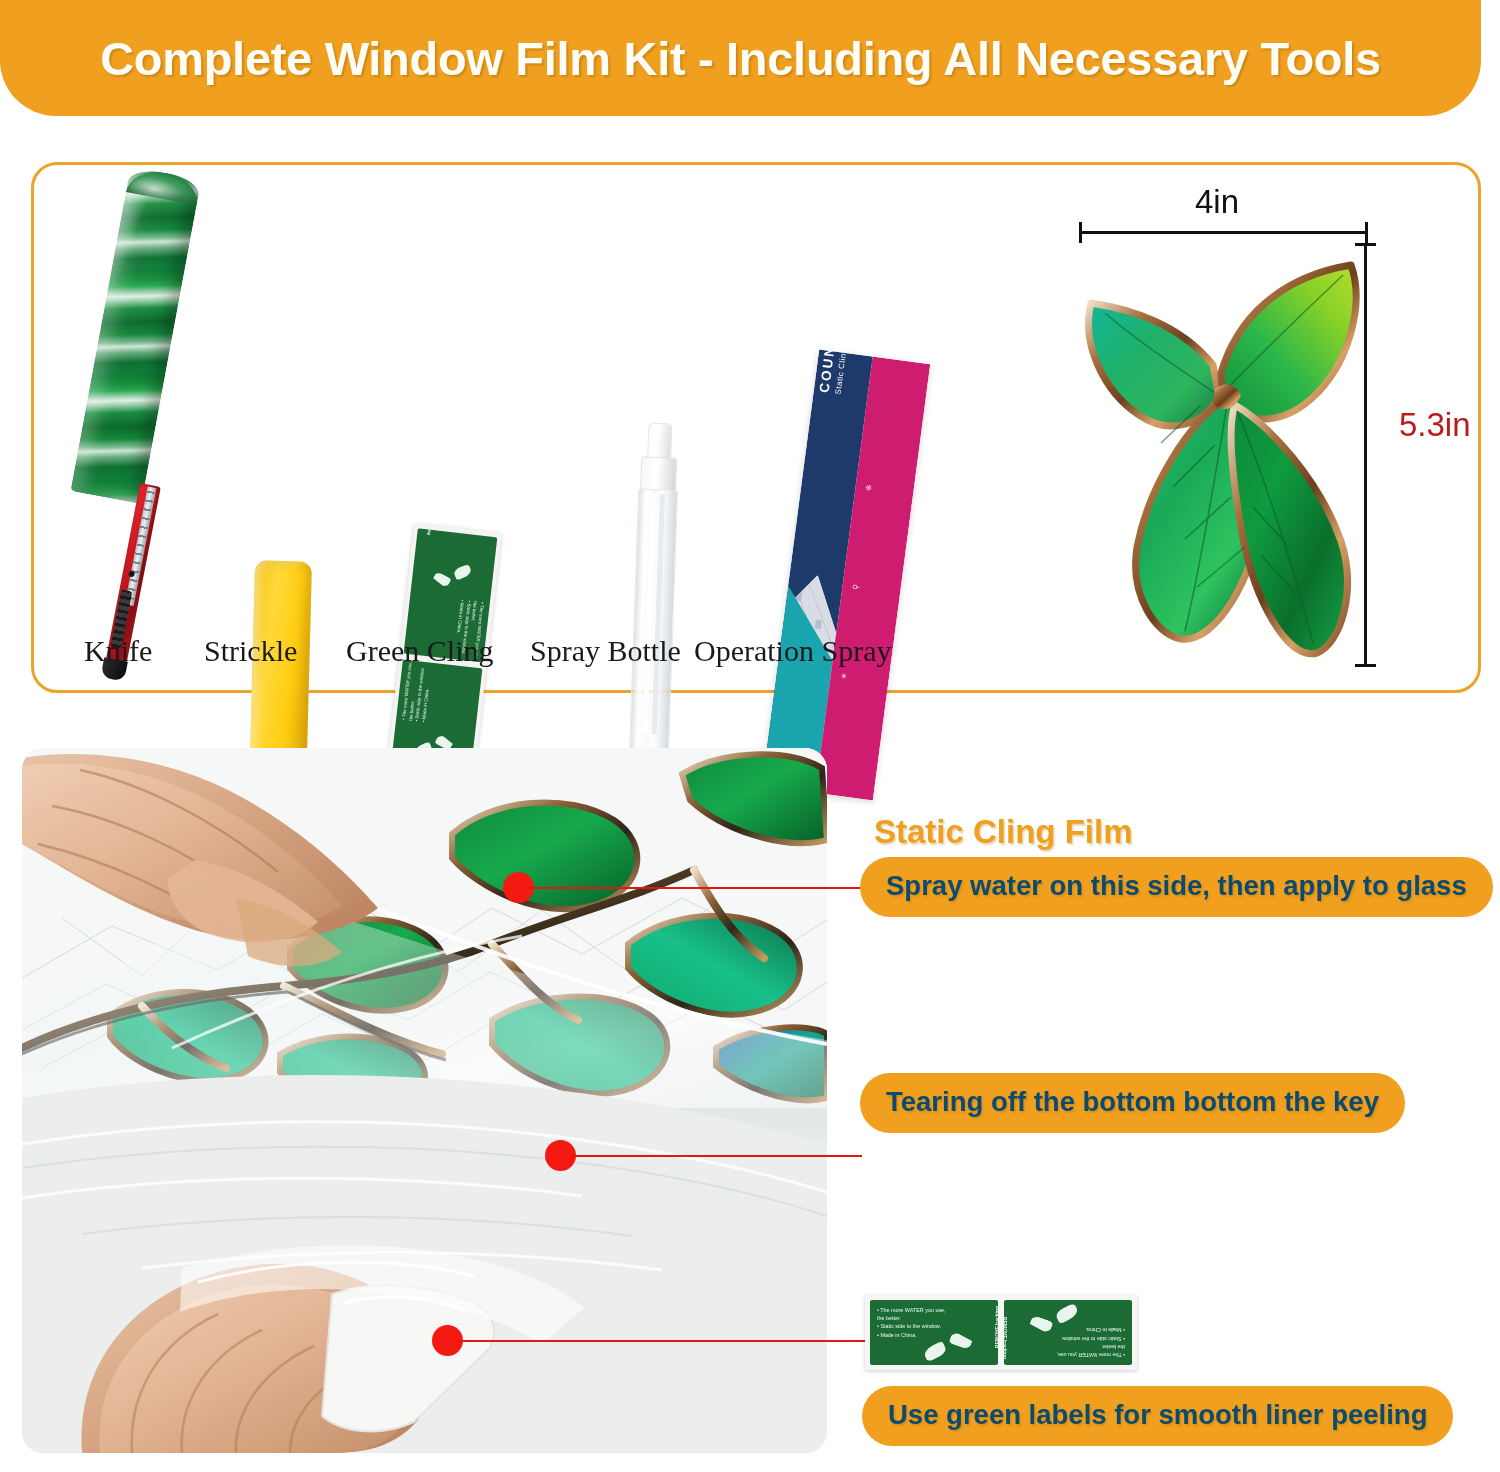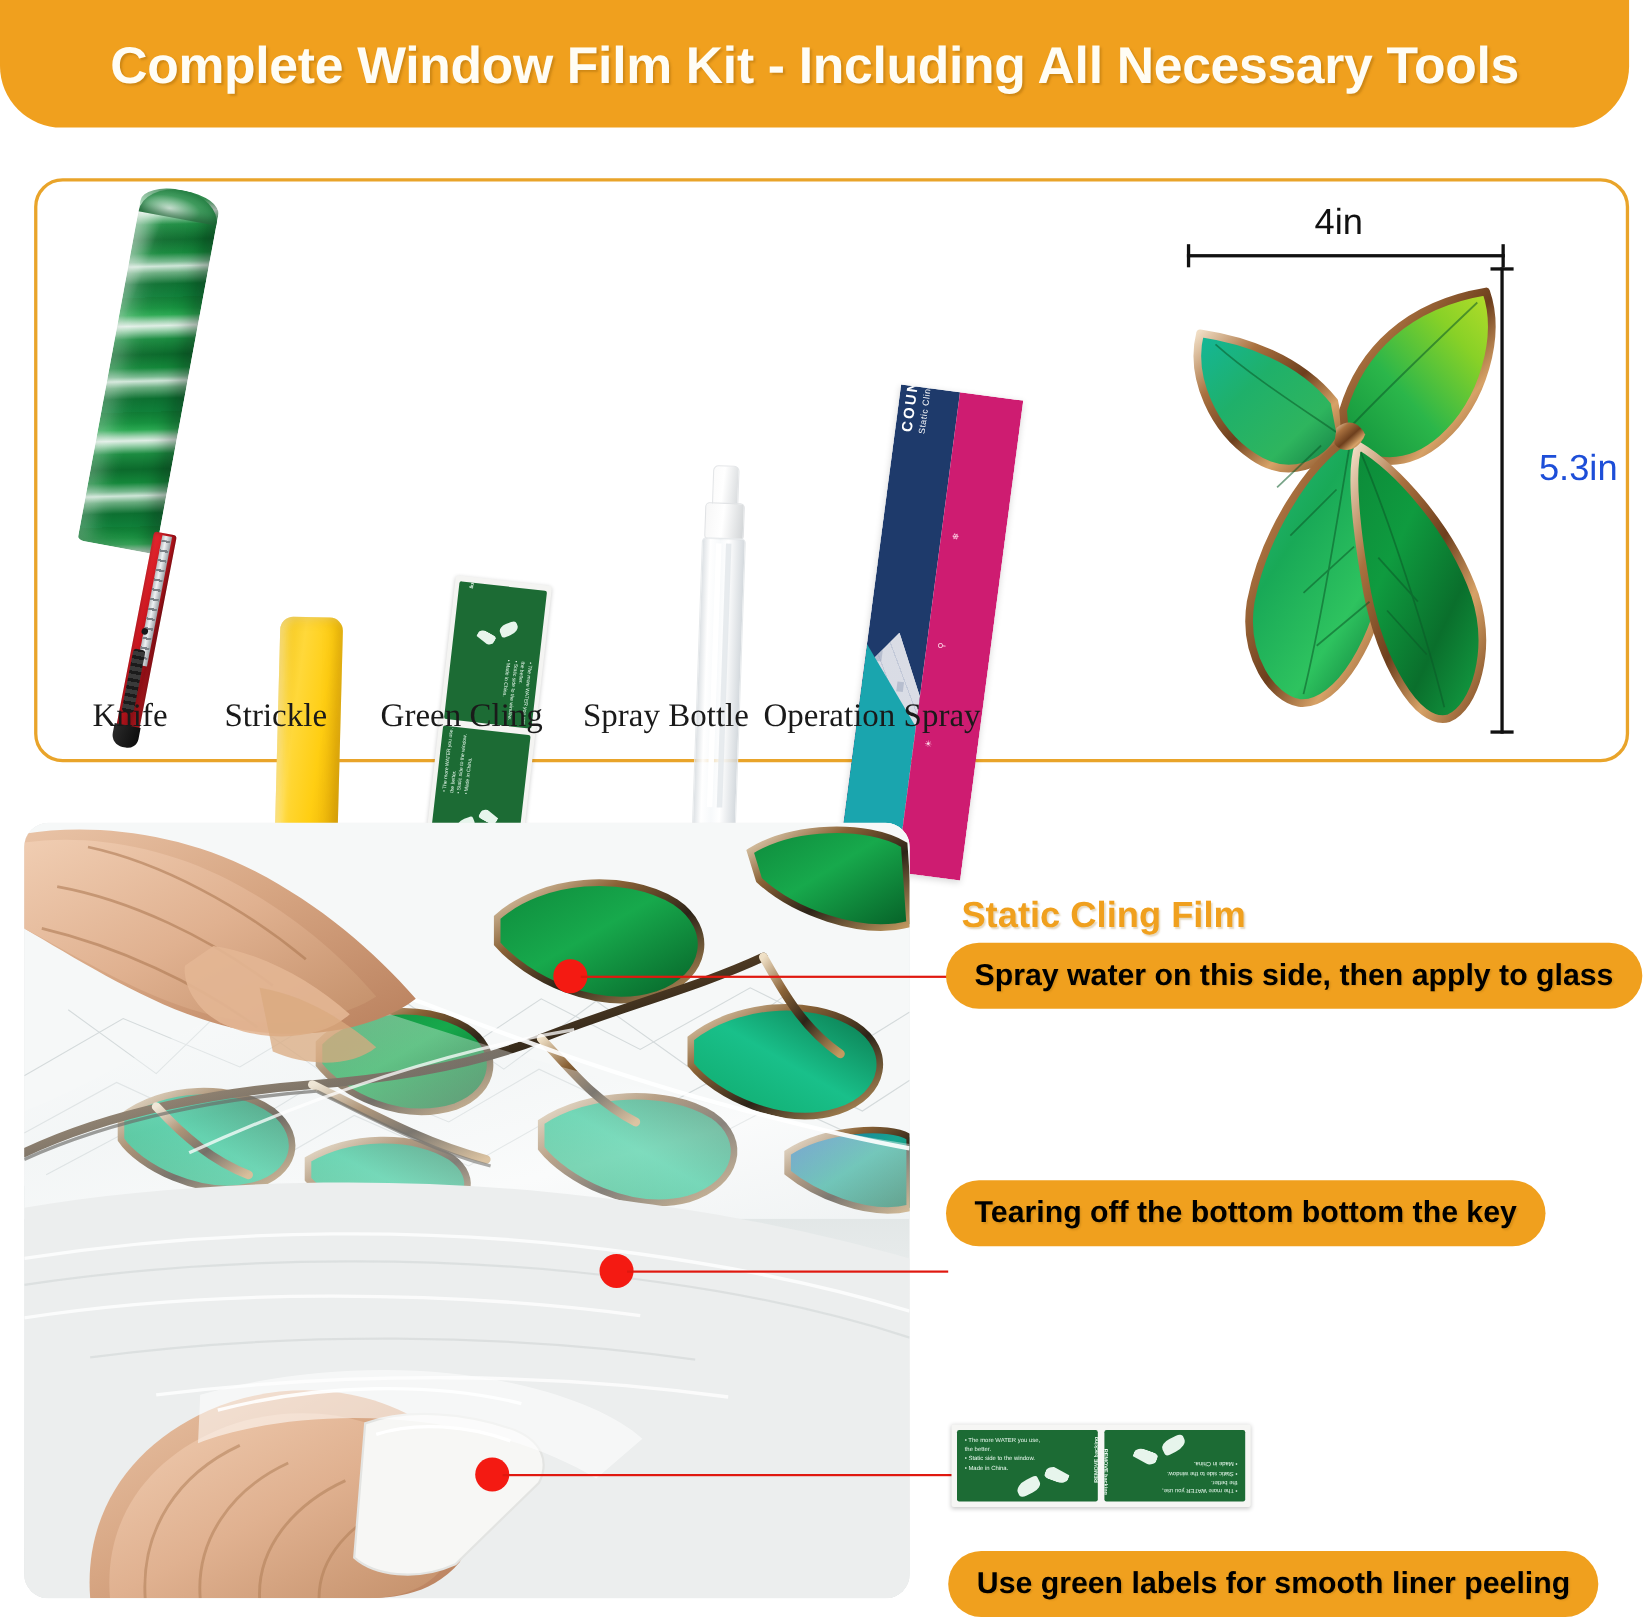--- a/index.html
+++ b/index.html
@@ -368,21 +368,21 @@
     width: 3px; height: 21px;
     background: #111;
   }
   .dim-top-line::before { left: 0; }
   .dim-top-line::after  { right: 0; }
 
   .dim-right-label {
     position: absolute;
     left: 382px; top: 241px;
     font-size: 33px;
-    color: #1d4ed8;
+    color: #b91c1c;
   }
   .dim-right-line {
     position: absolute;
     left: 347px; top: 78px;
     width: 3px; height: 424px;
     background: #111;
   }
   .dim-right-line::before, .dim-right-line::after {
     content: "";
     position: absolute; left: -9px;
@@ -422,21 +422,21 @@
     font-weight: bold;
     color: #F0A01E;
     white-space: nowrap;
     text-shadow: 1.5px 1.5px 1.5px rgba(150,100,0,0.25);
     margin-bottom: 6px;
     margin-left: 14px;
   }
   .callout-pill {
     display: inline-block;
     background: #F0A01E;
-    color: #000000;
+    color: #0c4a6e;
     font-size: 27.5px;
     font-weight: bold;
     padding: 13px 26px 15px 26px;
     border-radius: 40px;
     white-space: nowrap;
     text-shadow: 1.5px 1.5px 1.5px rgba(140,90,0,0.22);
     text-align: center;
   }
 
   .dot {
@@ -851,15 +851,15 @@
       <div>REMOVE backing</div>
 
     </div>
     <div class="glm-hands">
         <span></span>
         <span></span>
       </div>
   </div>
 </div>
 
-<div class="callout" style="left:862px; top:1386px;margin-top:24px;">
+<div class="callout" style="left:862px; top:1386px;">
   <div class="callout-pill">Use green labels for smooth liner peeling</div>
 </div>
 
 </body></html>

